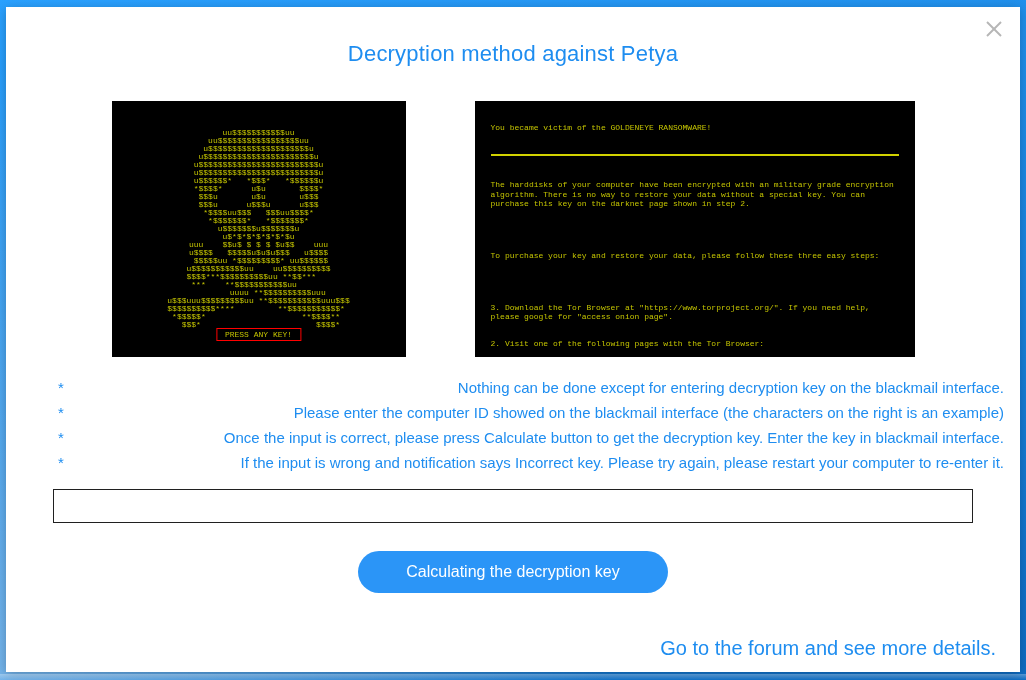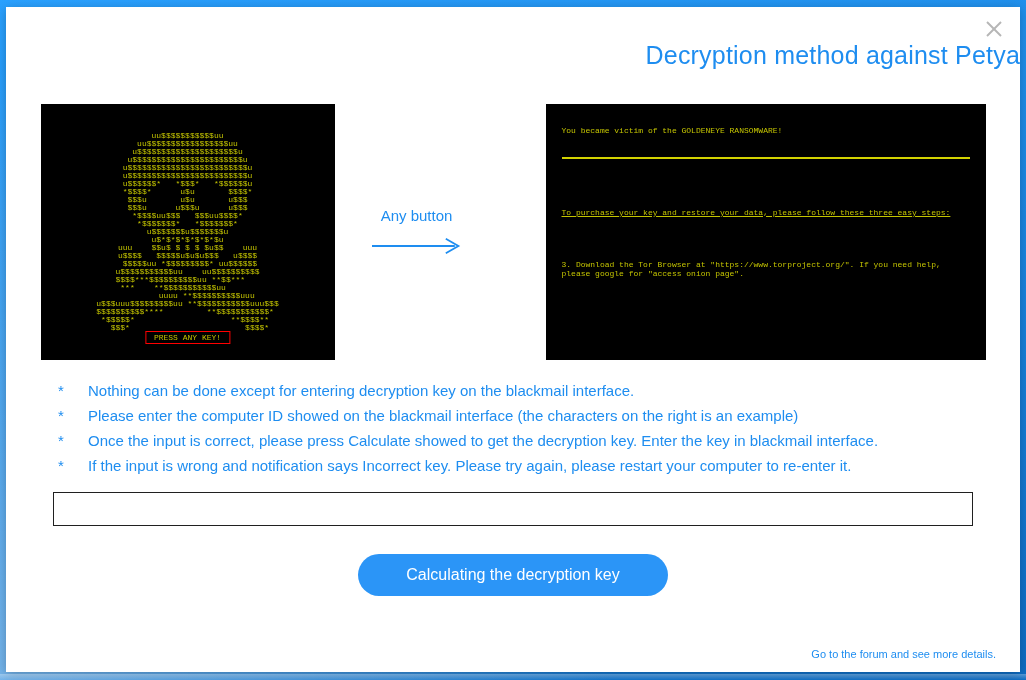--- a/index.html
+++ b/index.html
@@ -39,23 +39,23 @@
     width: 20px; height: 20px;
     color: #b6b6b6;
     font-size: 24px;
     line-height: 20px;
     text-align: center;
     cursor: pointer;
     font-weight: 300;
   }
   .close-btn svg { display:block; }
   .title {
-    text-align: right;
-    color: #1e8df0;
-    font-size: 25px;
+    text-align: center;
+    color: #1e8df0;
+    font-size: 22px;
     padding-top: 34px;
     letter-spacing: .2px;
   }
 
   
   .shots {
     display: flex;
     align-items: center;
     justify-content: center;
     margin: 34px auto 0;
@@ -113,21 +113,21 @@
     font-size: 15px;
   }
   .bullets .row {
     display: flex;
     margin-bottom: 8px;
   }
   .bullets .star {
     width: 30px;
     flex: 0 0 30px;
   }
-  .bullets .txt { flex: 1 1 auto; padding-right: 40px; }
+  .bullets .txt { flex: 1 1 auto; padding-right: 16px; text-align: right; }
 
   
   .keyfield {
     display: block;
     margin: 18px auto 0;
     width: 920px;
     height: 34px;
     border: 1px solid #202020;
     font-size: 15px;
     padding: 2px 6px;
@@ -144,21 +144,21 @@
     border-radius: 28px;
     font-size: 16px;
     padding: 12px 48px;
     cursor: pointer;
   }
   .forum-link {
     position: absolute;
     right: 24px;
     bottom: 12px;
     color: #1e8df0;
-    font-size: 11px;
+    font-size: 20px;
     text-decoration: none;
     cursor: pointer;
   }
 </style>
 </head>
 <body>
 
 <div class="desktop">
   <div class="modal">
 
@@ -195,35 +195,30 @@
 $$$$***$$$$$$$$$$uu **$$***   
  ***    **$$$$$$$$$$$uu       
          uuuu **$$$$$$$$$$uuu 
 u$$$uuu$$$$$$$$$uu **$$$$$$$$$$$uuu$$$
 $$$$$$$$$$****         **$$$$$$$$$$$* 
  *$$$$$*                    **$$$$**  
    $$$*                        $$$$*  </div>
         <span class="press-key">PRESS ANY KEY!</span>
       </div>
 
-      <div class="arrow-col">
-        <span>Any button</span>
-        <svg viewBox="0 0 100 24" width="90" height="24">
-          <line x1="0" y1="12" x2="92" y2="12" stroke="#1e8df0" stroke-width="2"></line>
-          <polyline points="82,4 96,12 82,20" fill="none" stroke="#1e8df0" stroke-width="2"></polyline>
-        </svg>
-      </div>
 
       <div class="term right">
         <div>You became victim of the GOLDENEYE RANSOMWARE!</div>
         <div class="hr"></div>
+        <div style="white-space:normal;">The harddisks of your computer have been encrypted with an military grade encryption algorithm. There is no way to restore your data without a special key. You can purchase this key on the darknet page shown in step 2.</div>
         <div style="height:6px"></div>
-        <div style="white-space:normal;text-decoration:underline;">To purchase your key and restore your data, please follow these three easy steps:</div>
+        <div style="white-space:normal;">To purchase your key and restore your data, please follow these three easy steps:</div>
         <div style="height:6px"></div>
         <div style="white-space:normal;">3. Download the Tor Browser at "https://www.torproject.org/". If you need help, please google for "access onion page".</div>
+        <div>2. Visit one of the following pages with the Tor Browser:</div>
         
         
         
         
         
         
         
         
       </div>
 
@@ -233,21 +228,21 @@
       <div class="row">
         <div class="star">*</div>
         <div class="txt">Nothing can be done except for entering decryption key on the blackmail interface.</div>
       </div>
       <div class="row">
         <div class="star">*</div>
         <div class="txt">Please enter the computer ID showed on the blackmail interface (the characters on the right is an example)</div>
       </div>
       <div class="row">
         <div class="star">*</div>
-        <div class="txt">Once the input is correct, please press Calculate showed to get the decryption key. Enter the key in blackmail interface.</div>
+        <div class="txt">Once the input is correct, please press Calculate button to get the decryption key. Enter the key in blackmail interface.</div>
       </div>
       <div class="row">
         <div class="star">*</div>
         <div class="txt">If the input is wrong and notification says Incorrect key. Please try again, please restart your computer to re-enter it.</div>
       </div>
     </div>
 
     <input class="keyfield" type="text" value="" style="">
 
     <button class="calc-btn">Calculating the decryption key</button>

